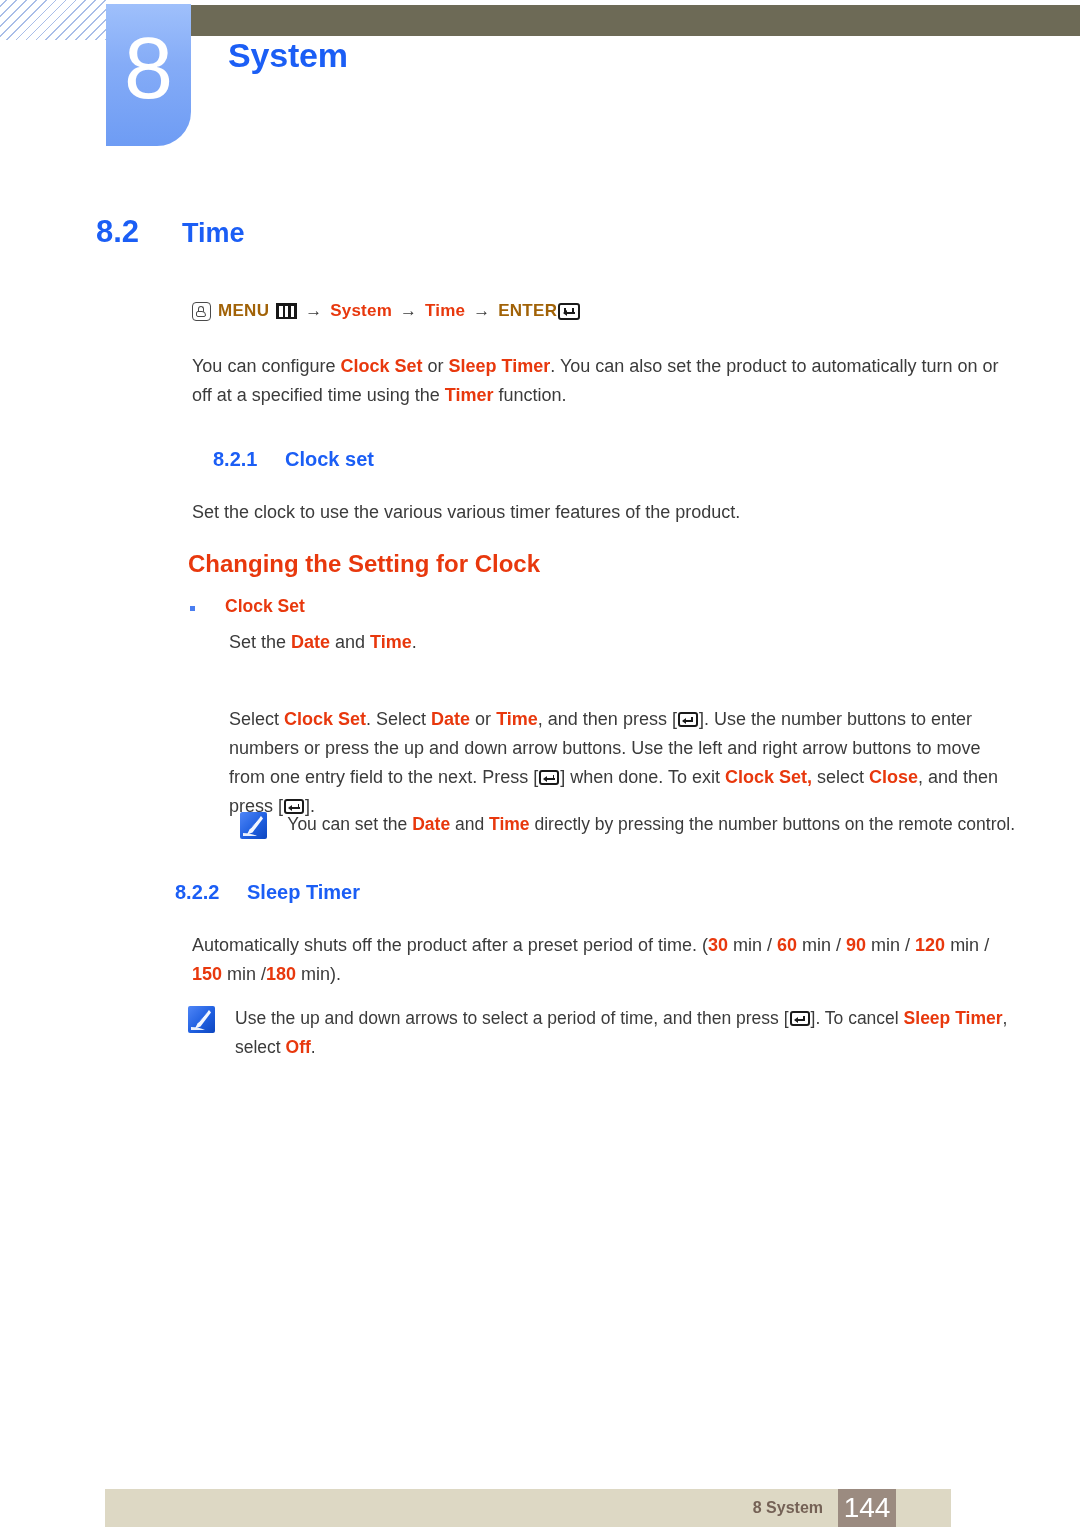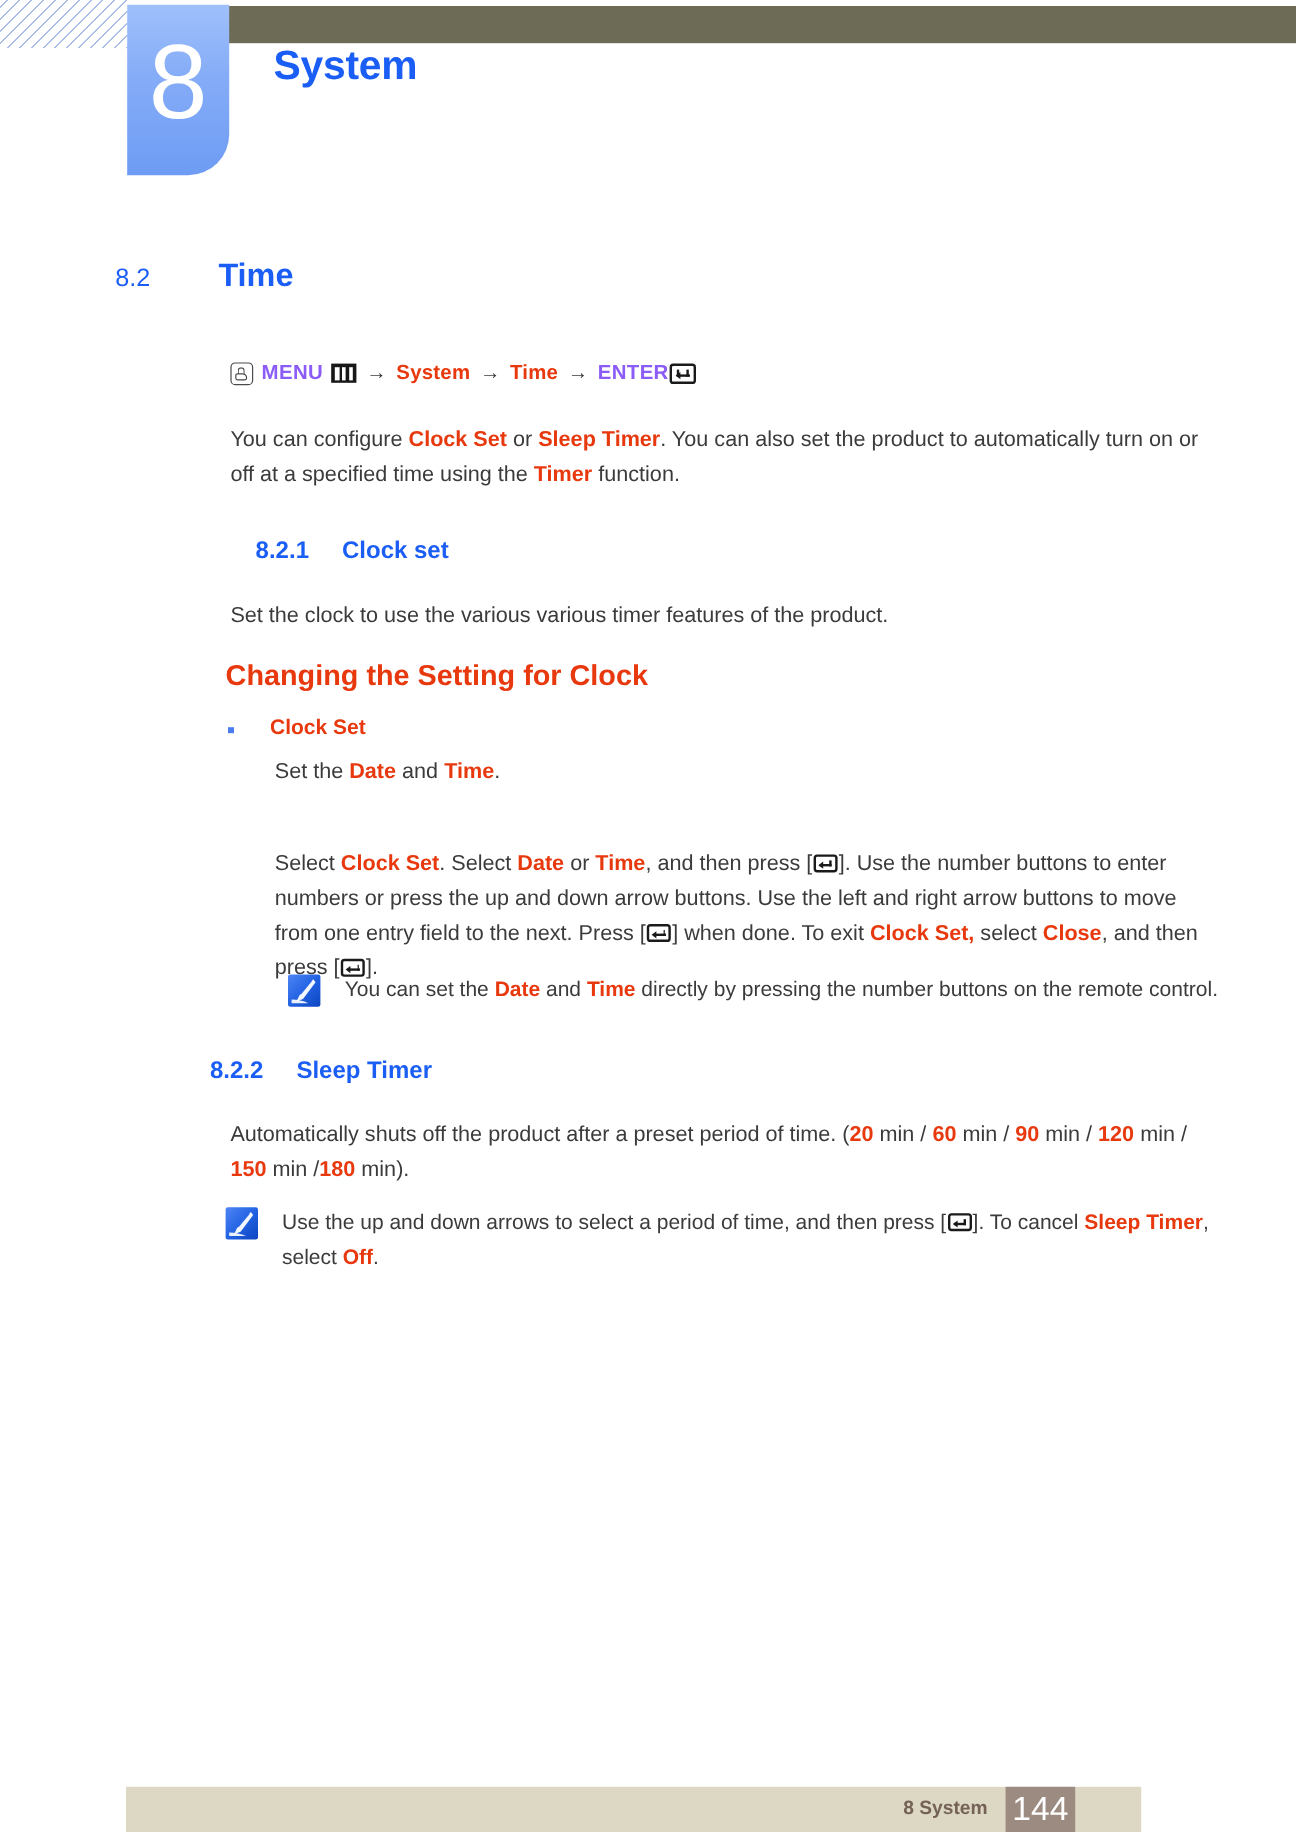--- a/index.html
+++ b/index.html
@@ -87,42 +87,42 @@
 
   .h2-row {
     position: absolute;
     left: 96px;
     top: 214px;
     width: 900px;
     display: flex;
     align-items: baseline;
   }
   .h2-num {
-    font-size: 21px;
-    font-weight: 400;
+    font-size: 31px;
+    font-weight: 700;
     color: #1b5ef5;
     width: 86px;
   }
   .h2-text {
     font-size: 27px;
     font-weight: 700;
     color: #1b5ef5;
   }
 
   .menu-path {
     position: absolute;
     left: 192px;
     top: 301px;
     display: flex;
     align-items: center;
     font-size: 17px;
     font-weight: 700;
     white-space: nowrap;
   }
-  .menu-path .olive { color: #8b5cf6; letter-spacing: 0.3px; }
+  .menu-path .olive { color: #a16207; letter-spacing: 0.3px; }
   .menu-path .orange { color: #e8380d; letter-spacing: 0.2px; }
   .menu-path .arrow { color: #3a3a3a; font-weight: 400; font-size: 17px; margin: 0 8px; }
 
   .icon-hand {
     display: inline-block;
     width: 19px;
     height: 19px;
     border: 1.4px solid #4a4a4a;
     border-radius: 4px;
     position: relative;
@@ -463,21 +463,21 @@
       <span>You can set the </span><span class="hl">Date</span><span> and </span><span class="hl">Time</span><span> directly by pressing the number buttons on the remote control.</span>
     </span>
   </div>
 
   <div class="h3-row h3-sleeptimer">
     <span class="h3-num">8.2.2</span>
     <span>Sleep Timer</span>
   </div>
 
   <div class="body-text p-sleepdesc">
-    <span>Automatically shuts off the product after a preset period of time. (</span><span class="hl">20</span><span> min / </span><span class="hl">60</span><span> min / </span><span class="hl">90</span><span> min / </span><span class="hl">120</span><span> min / </span><span class="hl">150</span><span> min /</span><span class="hl">180</span><span> min).</span>
+    <span>Automatically shuts off the product after a preset period of time. (</span><span class="hl">30</span><span> min / </span><span class="hl">60</span><span> min / </span><span class="hl">90</span><span> min / </span><span class="hl">120</span><span> min / </span><span class="hl">150</span><span> min /</span><span class="hl">180</span><span> min).</span>
   </div>
 
   <div class="note-box note-2">
     <span class="note-icon">
       <svg width="27" height="27" viewBox="0 0 27 27">
         <path d="M21 4 L9.5 17.5 L7 22.5 L12.5 20.5 L23 6.5 Z" fill="#ffffff" opacity="0.95"></path>
         <path d="M3 21 C8 21 13 22 17 24 L3 24 Z" fill="#ffffff" opacity="0.9"></path>
         <path d="M19.5 5.5 L10.5 16.5" stroke="#2f6ae8" stroke-width="0.9" fill="none"></path>
       </svg>
     </span>

